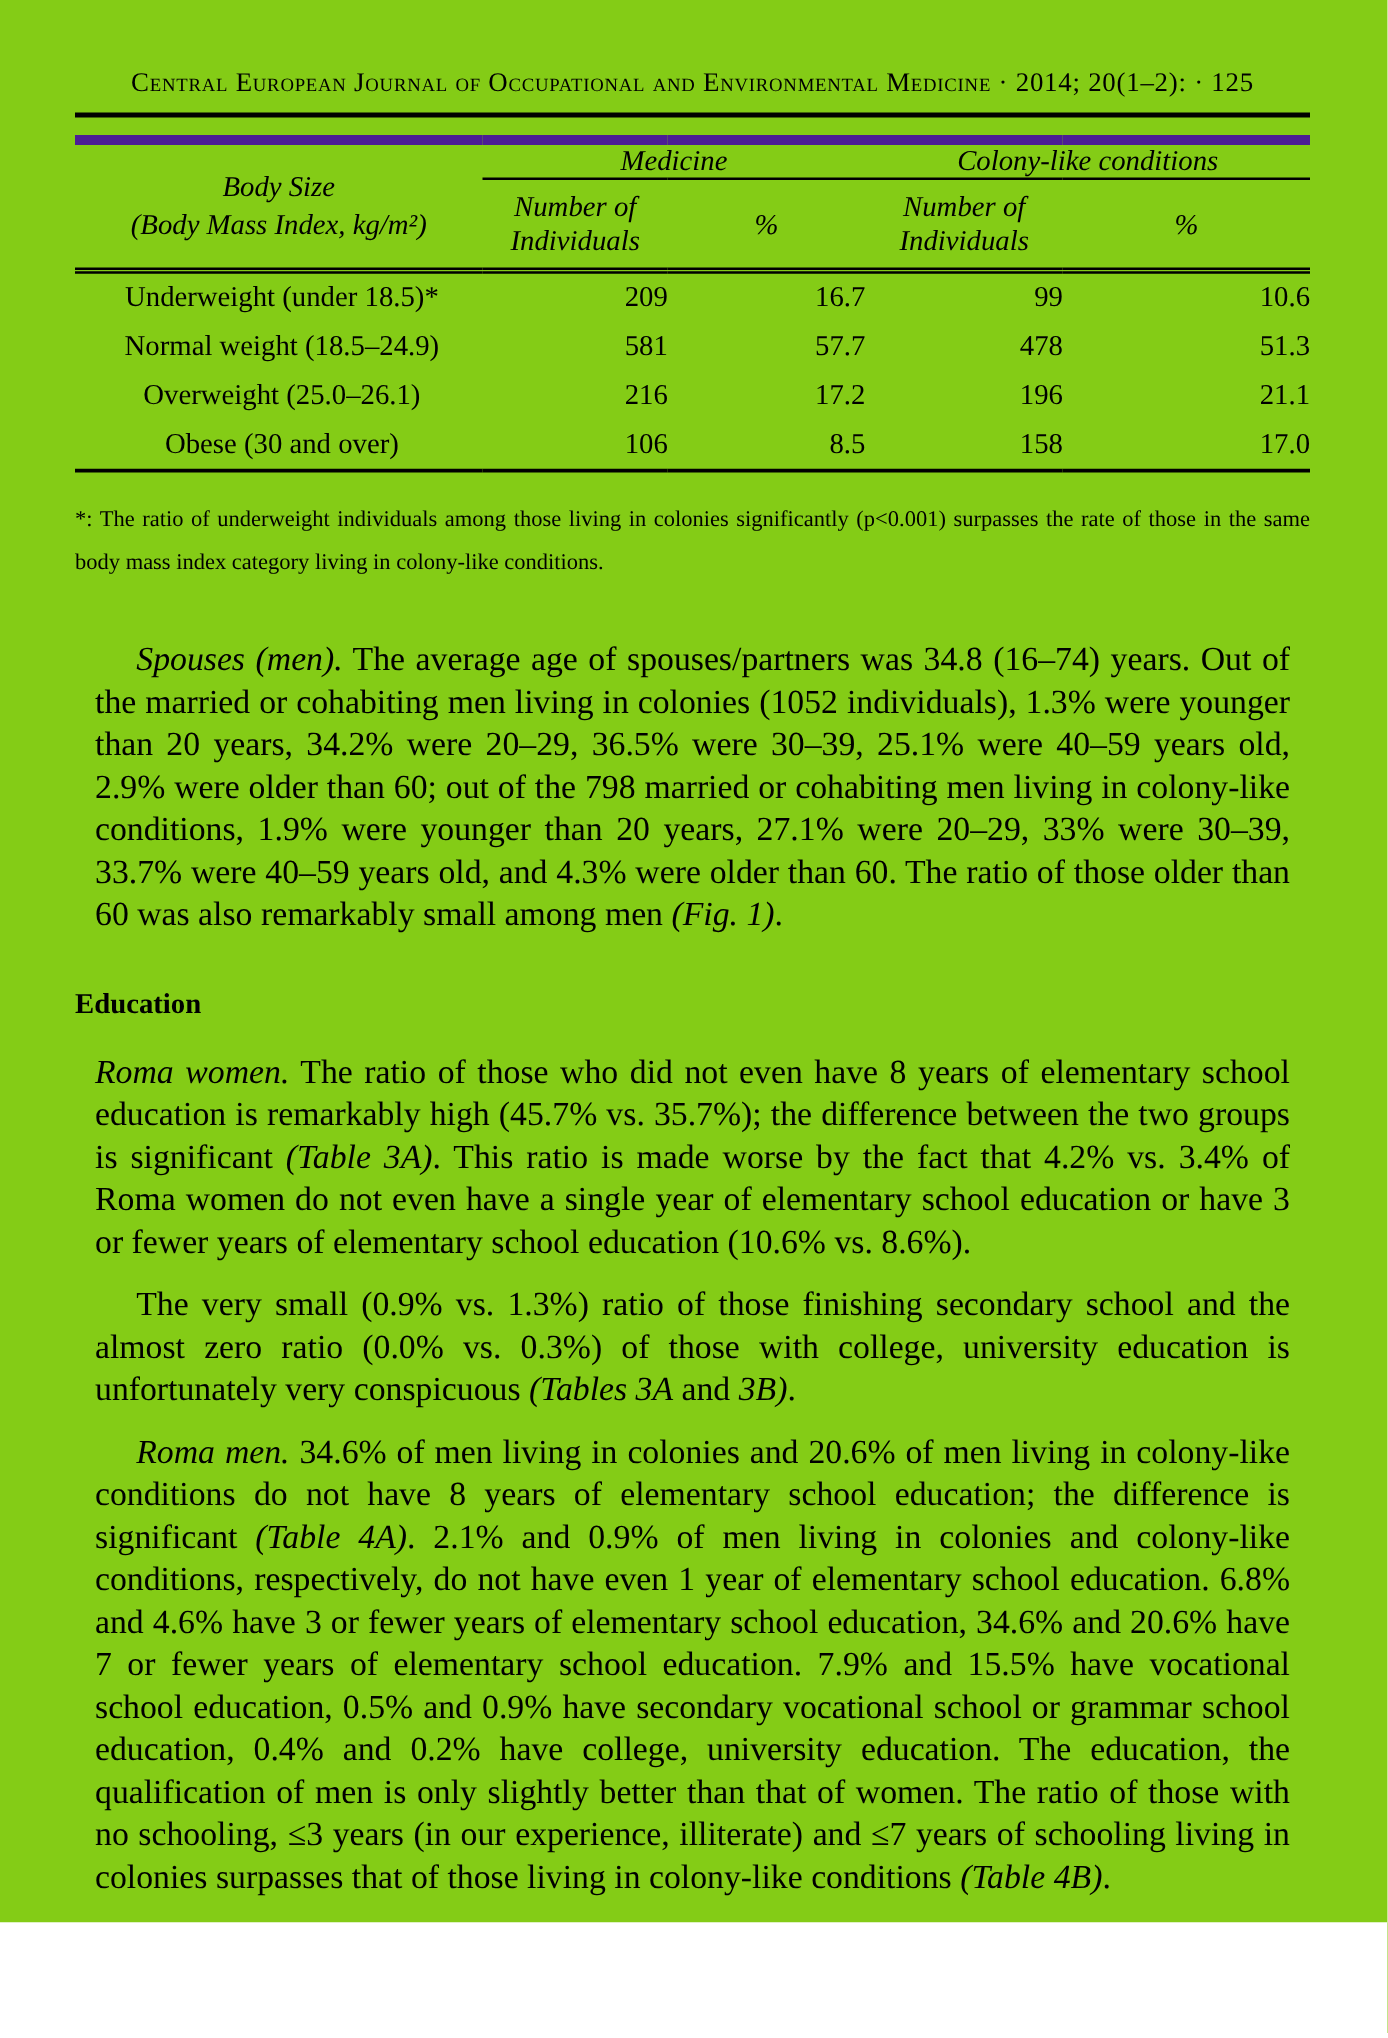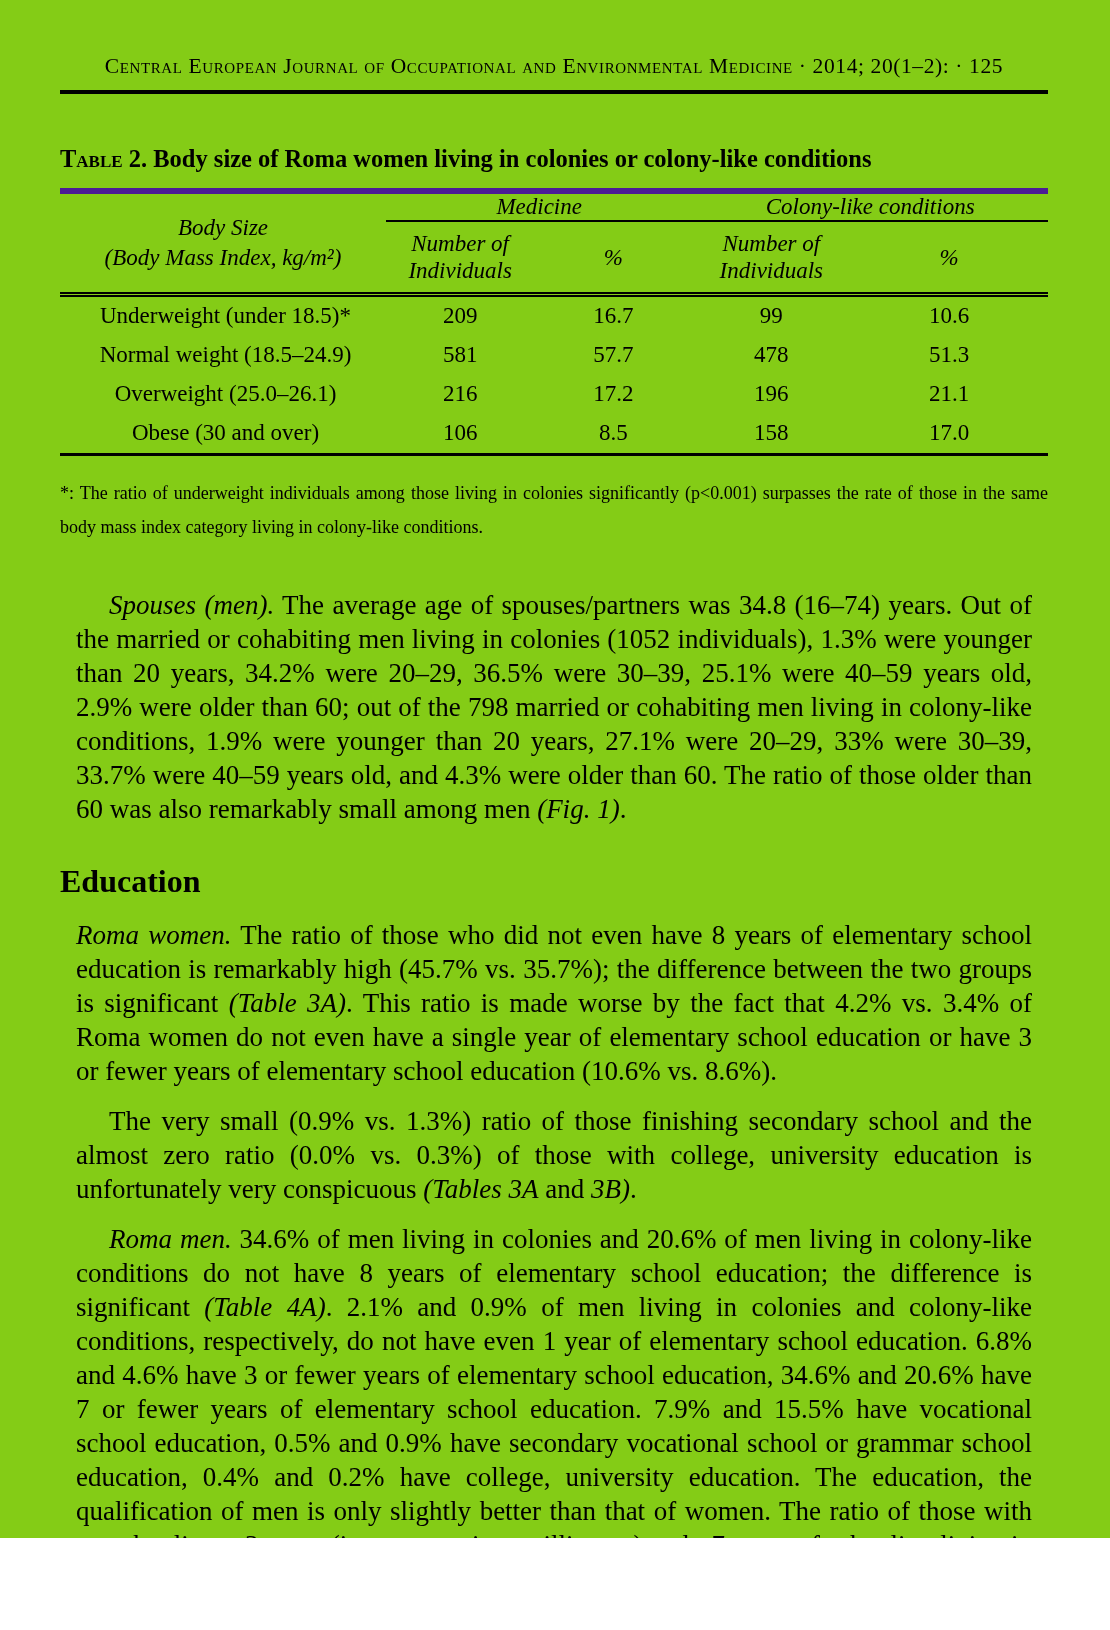--- a/index.html
+++ b/index.html
@@ -31,21 +31,21 @@
     font-size: 24.5px;
     font-weight: bold;
     line-height: 30px;
   }
   .sc { font-variant: small-caps; }
   table.bmi-table {
     width: 100%;
     table-layout: fixed;
     border-collapse: collapse;
     margin-top: 14px;
-    border-top: 6px solid #4c1d95;
+    border-top: 8px solid #4c1d95;
   }
   col.c1 { width: 33%; }
   col.c2 { width: 15%; }
   col.c3 { width: 16%; }
   col.c4 { width: 16%; }
   col.c5 { width: 20%; }
   .bmi-table th {
     font-weight: normal;
     font-style: italic;
     font-size: 23px;
@@ -64,21 +64,21 @@
   .body-size-head .blk { display: block; }
   .subhead-row th {
     border-bottom: 5px double #000;
     padding: 8px 6px;
     line-height: 27px;
   }
   .bmi-table tbody td {
     font-size: 23px;
     line-height: 24px;
     padding: 7px 0 8px 0;
-    text-align: center;
+    text-align: right;
   }
   .bmi-table tbody td.label {
     text-align: center;
     padding-left: 5px;
   }
   .bmi-table tbody tr:last-child td {
     border-bottom: 3px solid #000;
   }
   .footnote {
     margin: 20px 0 0 0;
@@ -89,38 +89,35 @@
   .body-par {
     margin: 16px;
     font-size: 27px;
     line-height: 34px;
     text-align: justify;
   }
   .body-par.lead { margin-top: 44px; }
   .indent { text-indent: 33px; }
   .section-heading {
     margin: 40px 0 22px 0;
-    font-size: 32px;
+    font-size: 23px;
     font-weight: bold;
     line-height: 30px;
   }
   em { font-style: italic; }
 </style>
 </head>
 <body>
 
 <div class="page">
 
   <div class="journal-header">Central European Journal of Occupational and Environmental Medicine · 2014; 20(1–2): · 125</div>
 
   <div class="header-rule"></div>
 
-  <div class="table-title">
-    <span class="sc">Table 2.</span><span> Body size of Roma women living in colonies or colony-like conditions</span>
-  </div>
 
   <table class="bmi-table">
     <colgroup>
       <col class="c1">
         <col class="c2">
         <col class="c3">
         <col class="c4">
         <col class="c5">
     </colgroup>
     <thead>

